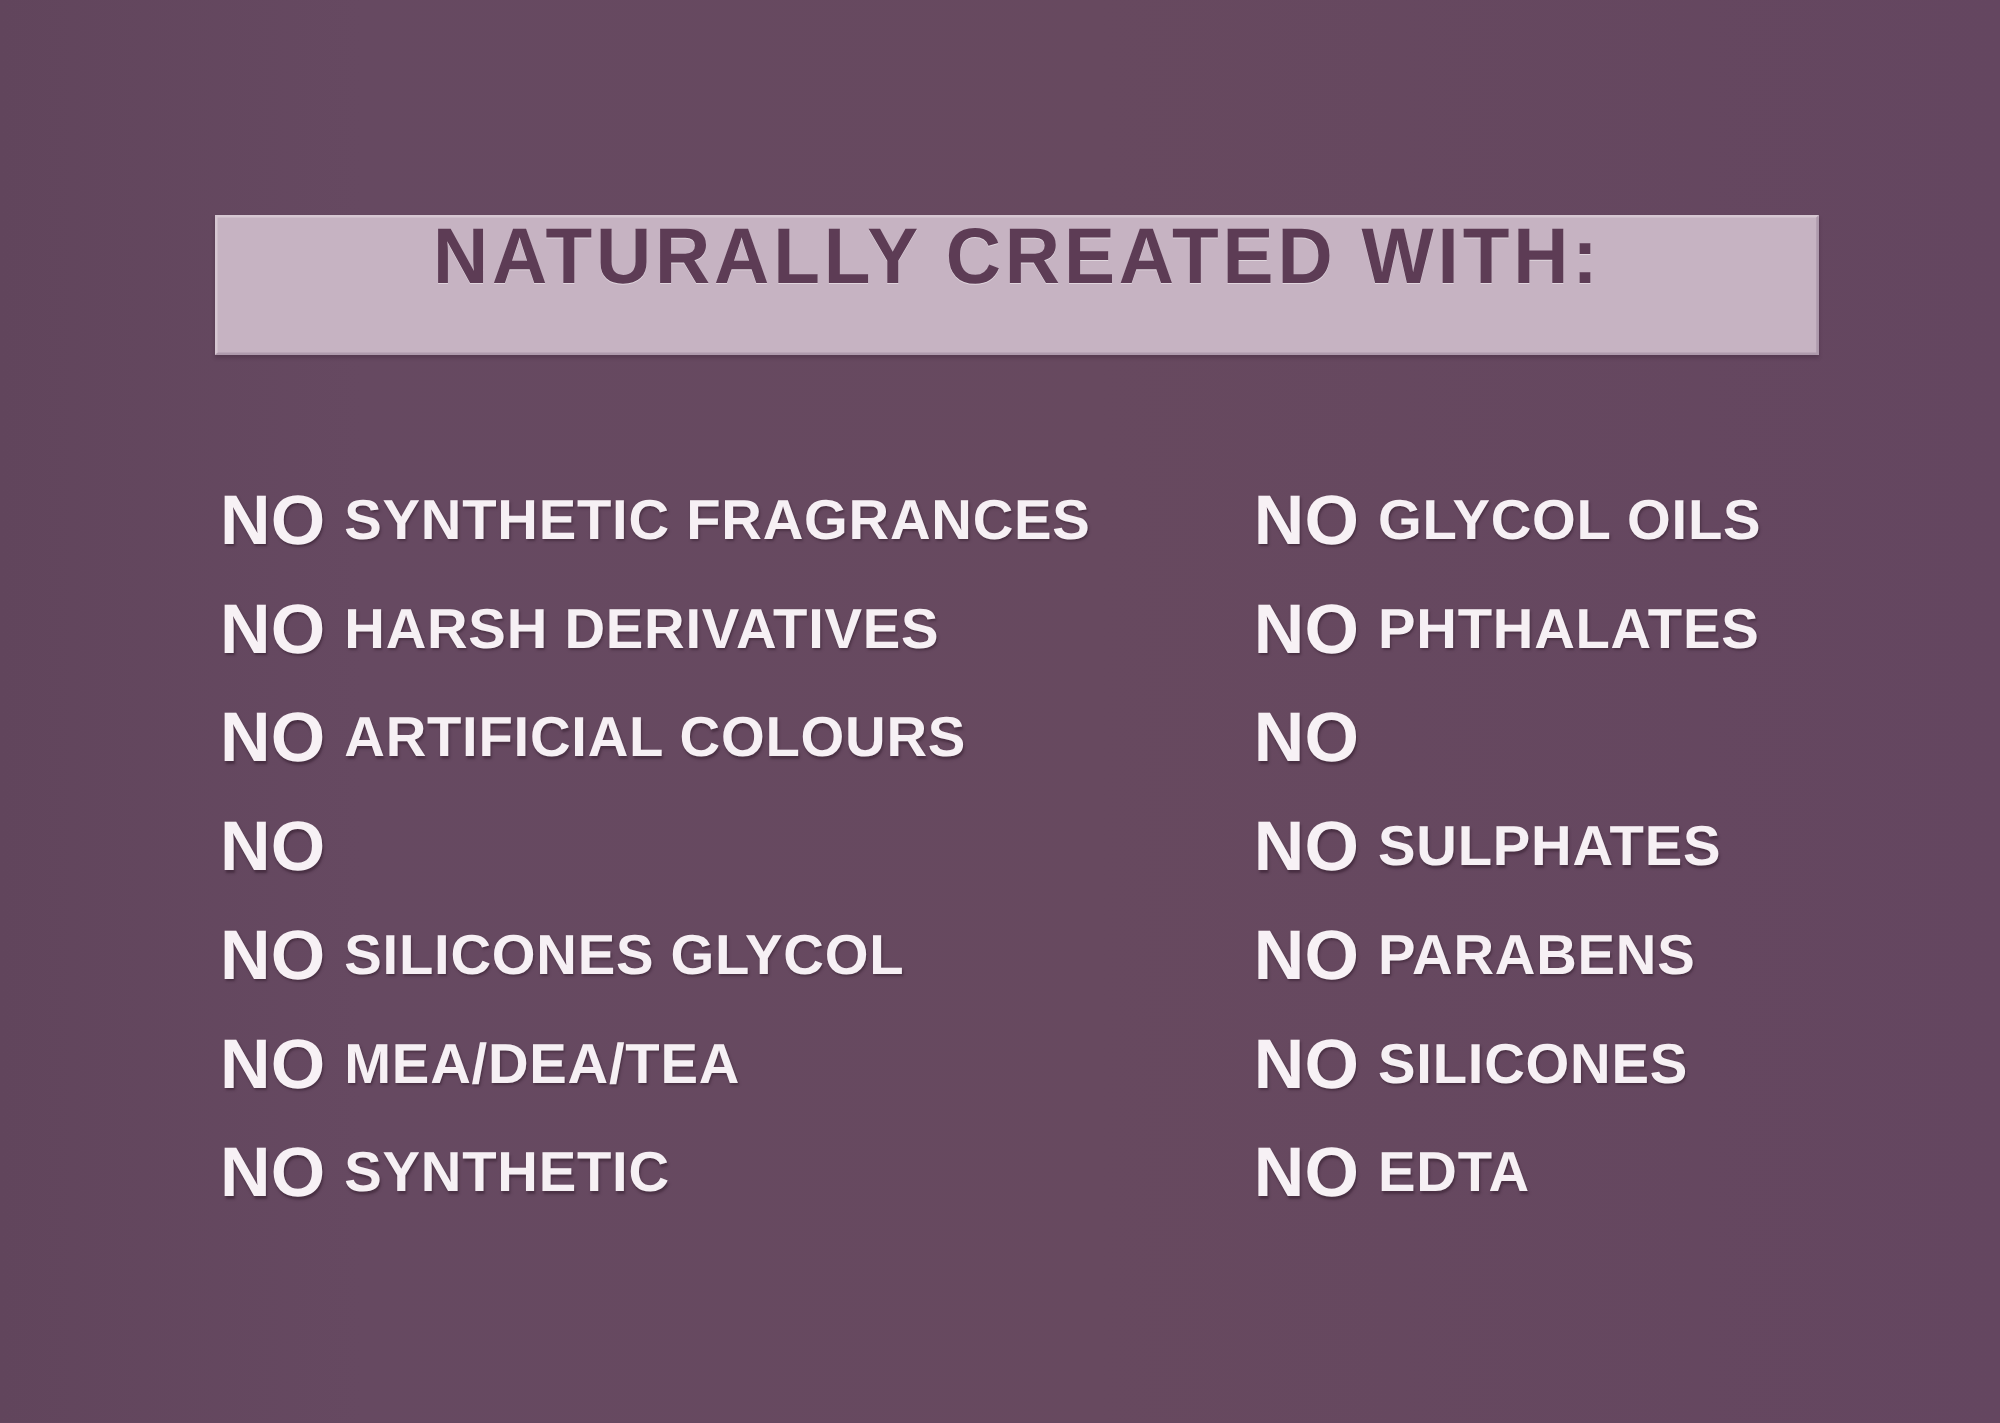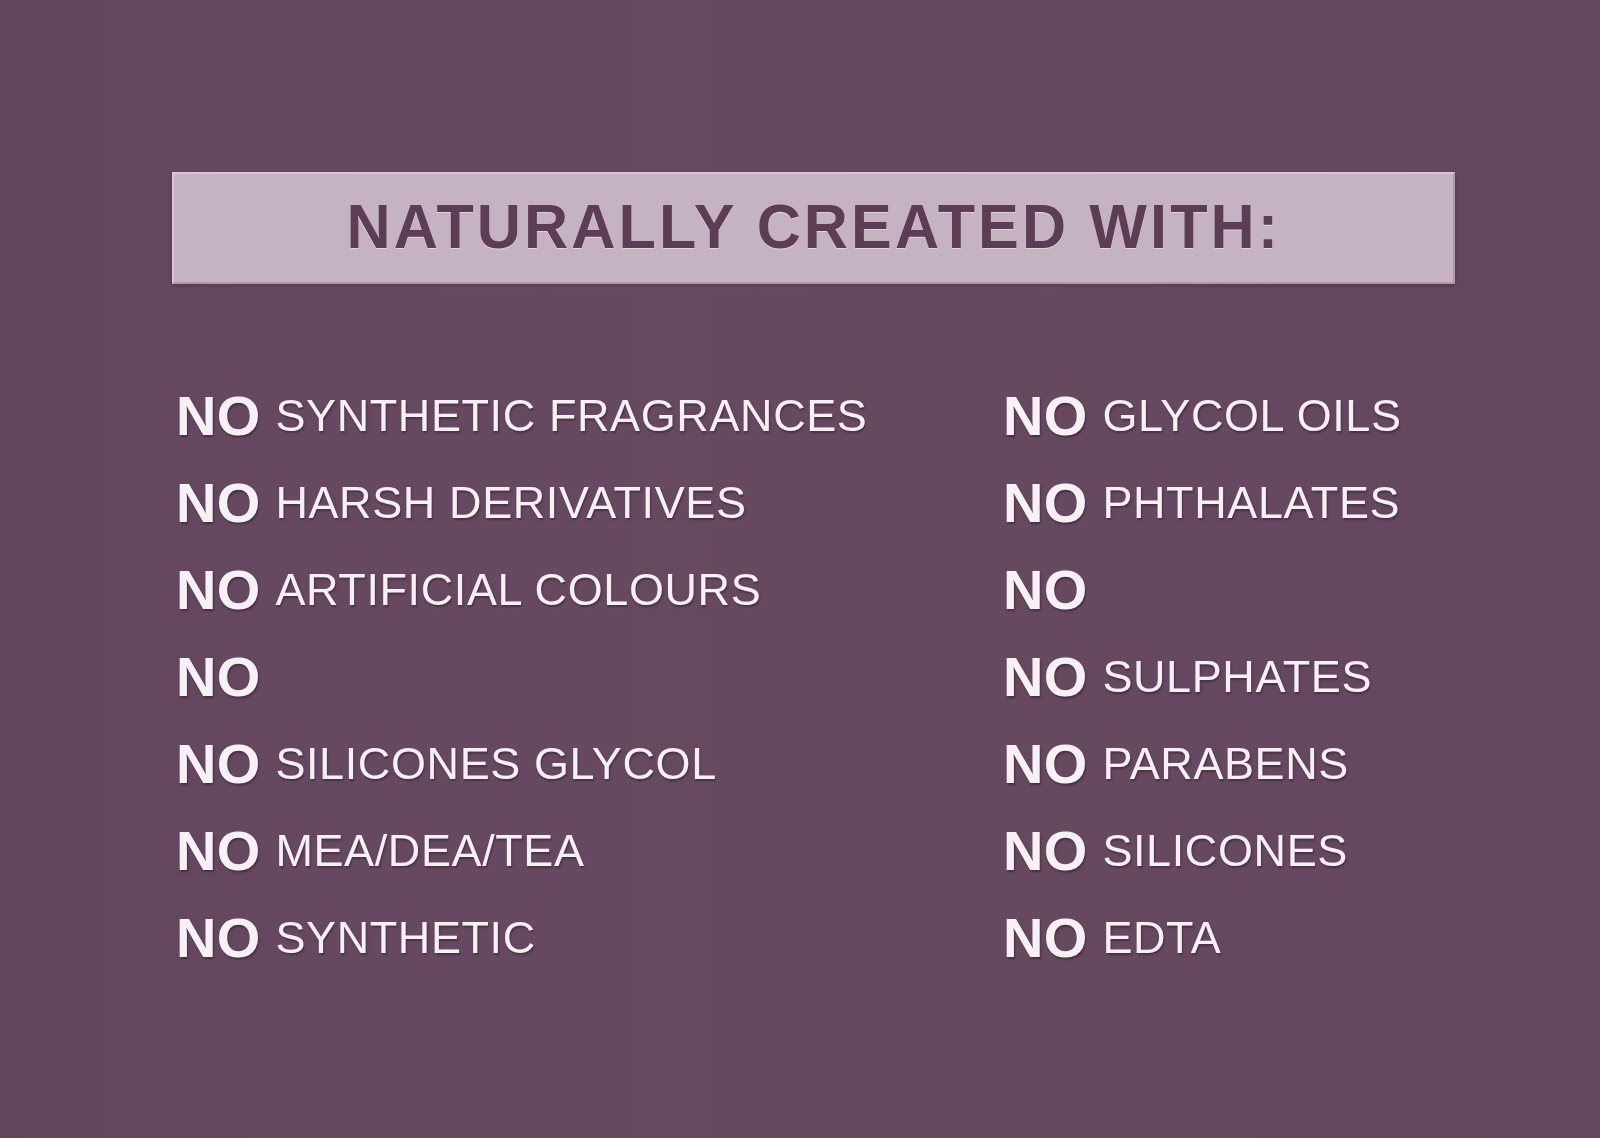--- a/index.html
+++ b/index.html
@@ -30,21 +30,21 @@
     top: 172px;
     width: 1283px;
     height: 112px;
     background: #C6B3C2;
     box-sizing: border-box;
     border-top: 2px solid #D6C7D2;
     border-left: 2px solid #D6C7D2;
     border-right: 2px solid #AE9AAC;
     border-bottom: 2px solid #AE9AAC;
     display: flex;
-    align-items: center;
+    align-items: flex-start;
     justify-content: center;
     box-shadow: 0 2px 3px rgba(50,28,45,0.30);
   }
   #header-title {
     font-family: "Liberation Sans Narrow", "Liberation Sans", sans-serif;
     font-weight: 700;
     font-size: 63px;
     letter-spacing: 3.2px;
     color: #5D3C55;
     white-space: nowrap;
@@ -79,21 +79,21 @@
   .no-tag {
     font-weight: 700;
     font-size: 56px;
     color: #F7F1F5;
     letter-spacing: 0.2px;
     text-shadow: 1px 2px 2px rgba(48,26,42,0.55);
     margin-right: 15px;
     line-height: 1;
   }
   .item-label {
-    font-weight: 400;
+    font-weight: 700;
     font-size: 45px;
     color: #F6F0F4;
     letter-spacing: 0.6px;
     text-shadow: 1px 2px 2px rgba(48,26,42,0.50);
     line-height: 1;
   }
 </style>
 </head>
 <body>
 

